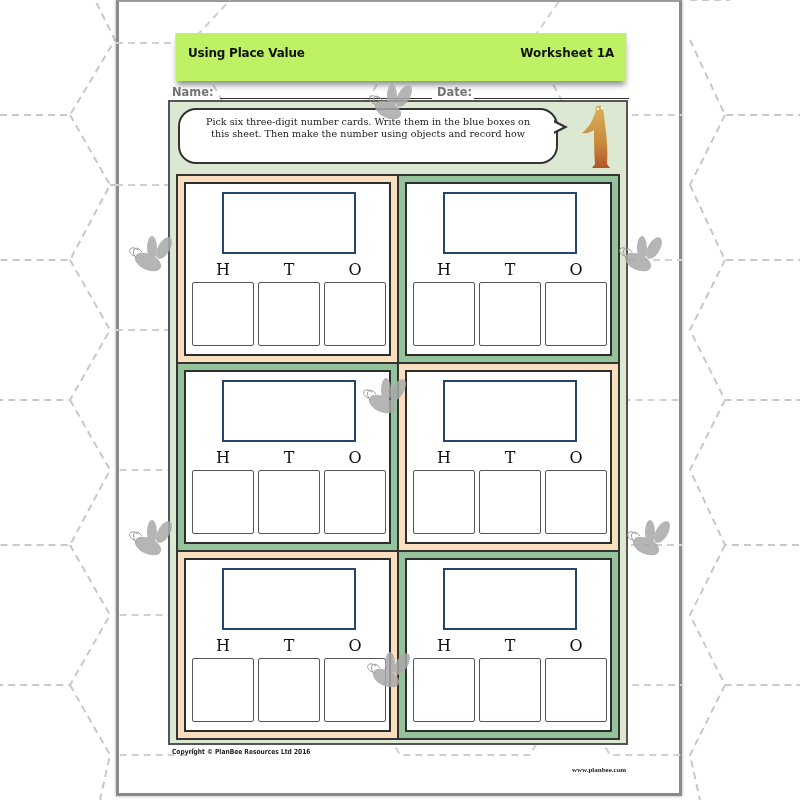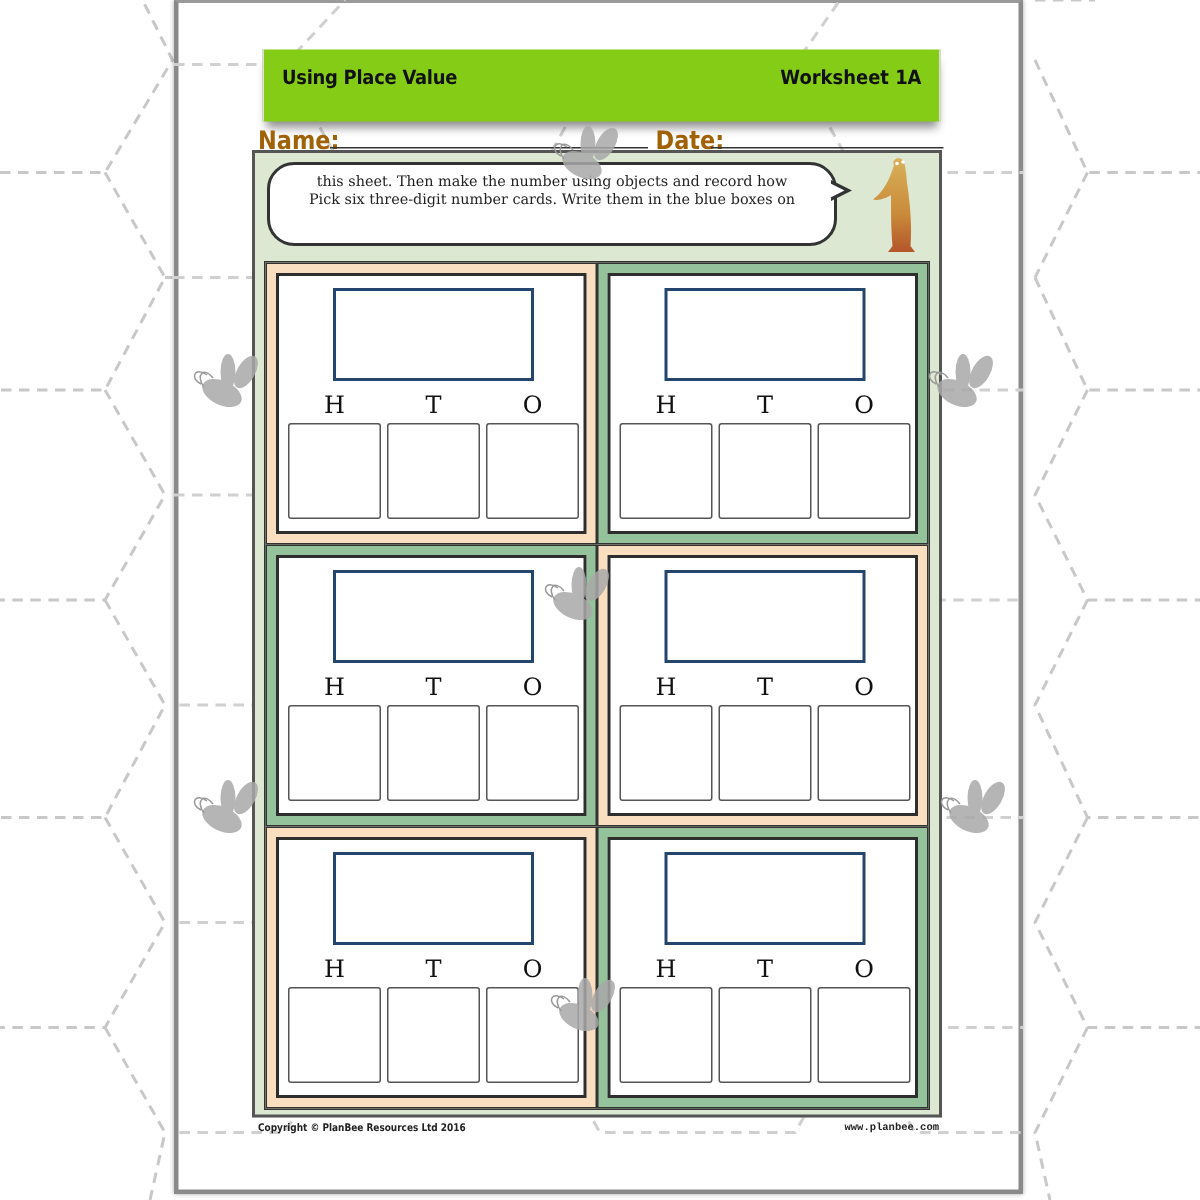--- a/index.html
+++ b/index.html
@@ -13,40 +13,40 @@
       position: absolute; left: 116px; top: 0; width: 566px; height: 796px;
       background: #ffffff;
       border: 3px solid #8a8a8a;
       border-top: 2px solid #9a9a9a;
       box-shadow: 0 0 3px rgba(0,0,0,0.35);
       z-index: 1; box-sizing: border-box;
     }
     .page-overlay { position: absolute; left: 116px; top: 0; width: 566px; height: 796px; z-index: 2; pointer-events: none; }
     .header-strip {
       position: absolute; left: 175px; top: 33px; width: 450px; height: 48px;
-      background: #84cc16;
+      background: #bef264;
       box-shadow: 0 6px 6px -2px rgba(0,0,0,0.45);
       z-index: 3;
       border-left: 1px solid #ddd; border-right: 1px solid #ddd;
     }
     .title {
       position: absolute; top: 12px; left: 12px;
       font-family: "DejaVu Sans", sans-serif; font-weight: bold;
       font-size: 13px; letter-spacing: -0.2px; color: #111;
       transform: scaleX(0.92); transform-origin: left;
     }
     .worksheet-id {
       position: absolute; top: 12px; right: 12px;
       font-family: "DejaVu Sans", sans-serif; font-weight: bold;
       font-size: 13px; color: #111;
       transform: scaleX(0.92); transform-origin: right;
     }
     .name-row {
       position: absolute; left: 170px; top: 84px; width: 460px; height: 16px; z-index: 3;
-      font-family: "DejaVu Sans", sans-serif; font-weight: bold; font-size: 17px; color: #a16207;
+      font-family: "DejaVu Sans", sans-serif; font-weight: bold; font-size: 13px; color: #737373;
     }
     .name-label { position: absolute; left: 2px; top: 0; transform: scaleX(0.88); transform-origin: left; }
     .date-label { position: absolute; left: 267px; top: 0; transform: scaleX(0.88); transform-origin: left; }
     .name-line { position: absolute; left: 50px; top: 14px; width: 212px; border-bottom: 1px solid #333; }
     .date-line { position: absolute; left: 304px; top: 14px; width: 155px; border-bottom: 1px solid #333; }
 
     .frame {
       position: absolute; left: 168px; top: 100px; width: 460px; height: 645px;
       background: #dde8d3; border: 2px solid #555; box-sizing: border-box; z-index: 3;
     }
@@ -91,22 +91,22 @@
     .place-box {
       position: absolute; top: 98px; width: 62px; height: 64px;
       border: 1.5px solid #555; box-sizing: border-box; border-radius: 2px; background: transparent;
     }
     .footer-left {
       position: absolute; left: 172px; top: 748px; z-index: 3;
       font-family: "DejaVu Sans", sans-serif; font-weight: bold; font-size: 7px; color: #222;
       transform: scaleX(0.85); transform-origin: left;
     }
     .footer-right {
-      position: absolute; right: 174px; top: 748px; z-index: 3;
-      font-family: Liberation Mono, monospace; font-weight: bold; font-size: 7px; color: #222;
+      position: absolute; right: 174px; top: 766px; z-index: 3;
+      font-family: Liberation Serif, serif; font-weight: bold; font-size: 7px; color: #222;
     }
     .fly { position: absolute; z-index: 5; width: 56px; height: 44px; }
   </style>
 </head>
 <body>
 
 <svg class="bg-pattern" viewBox="0 0 800 800">
   <g stroke="#c8c8c8" stroke-width="2" stroke-dasharray="7,5" fill="none">
     <path d="M0,115 L70,115 L115,40 L95,0"></path>
     <path d="M70,115 L110,185 L70,260 L0,260"></path>
@@ -163,22 +163,22 @@
 
 <div class="name-row">
   <span class="name-label">Name:</span>
   <div class="name-line"></div>
   <span class="date-label">Date:</span>
   <div class="date-line"></div>
 </div>
 
 <div class="frame">
   <div class="bubble">
+    <div>Pick six three-digit number cards. Write them in the  blue boxes on</div>
     <div>this sheet. Then make the number using objects and record how</div>
-    <div>Pick six three-digit number cards. Write them in the  blue boxes on</div>
   </div>
   <div class="bubble-tail"></div>
   <div class="bubble-tail-inner"></div>
 
   <svg class="mascot" viewBox="0 0 40 72">
     <defs>
       <linearGradient id="mk" x1="0" y1="0" x2="0" y2="1">
         <stop offset="0" stop-color="#d9b15a"></stop>
         <stop offset="0.6" stop-color="#c98a3a"></stop>
         <stop offset="1" stop-color="#b4552a"></stop>

